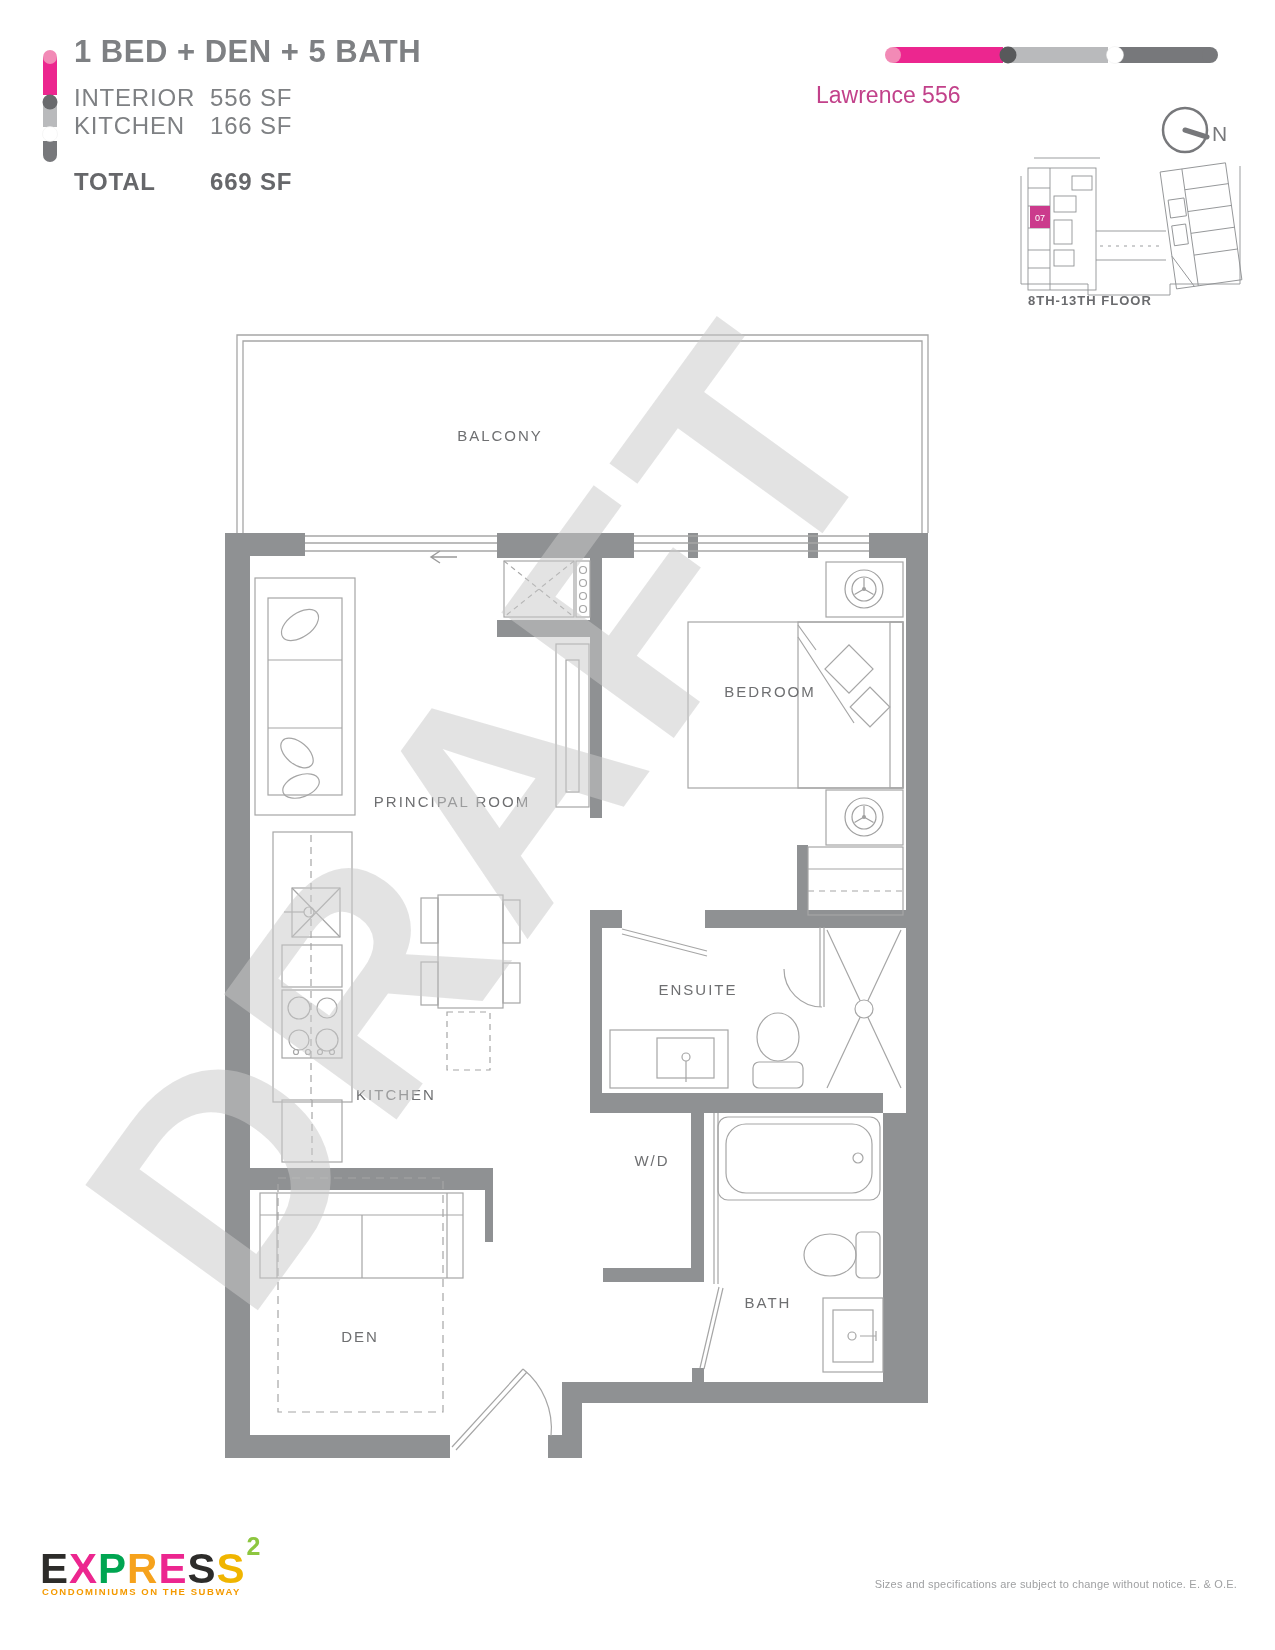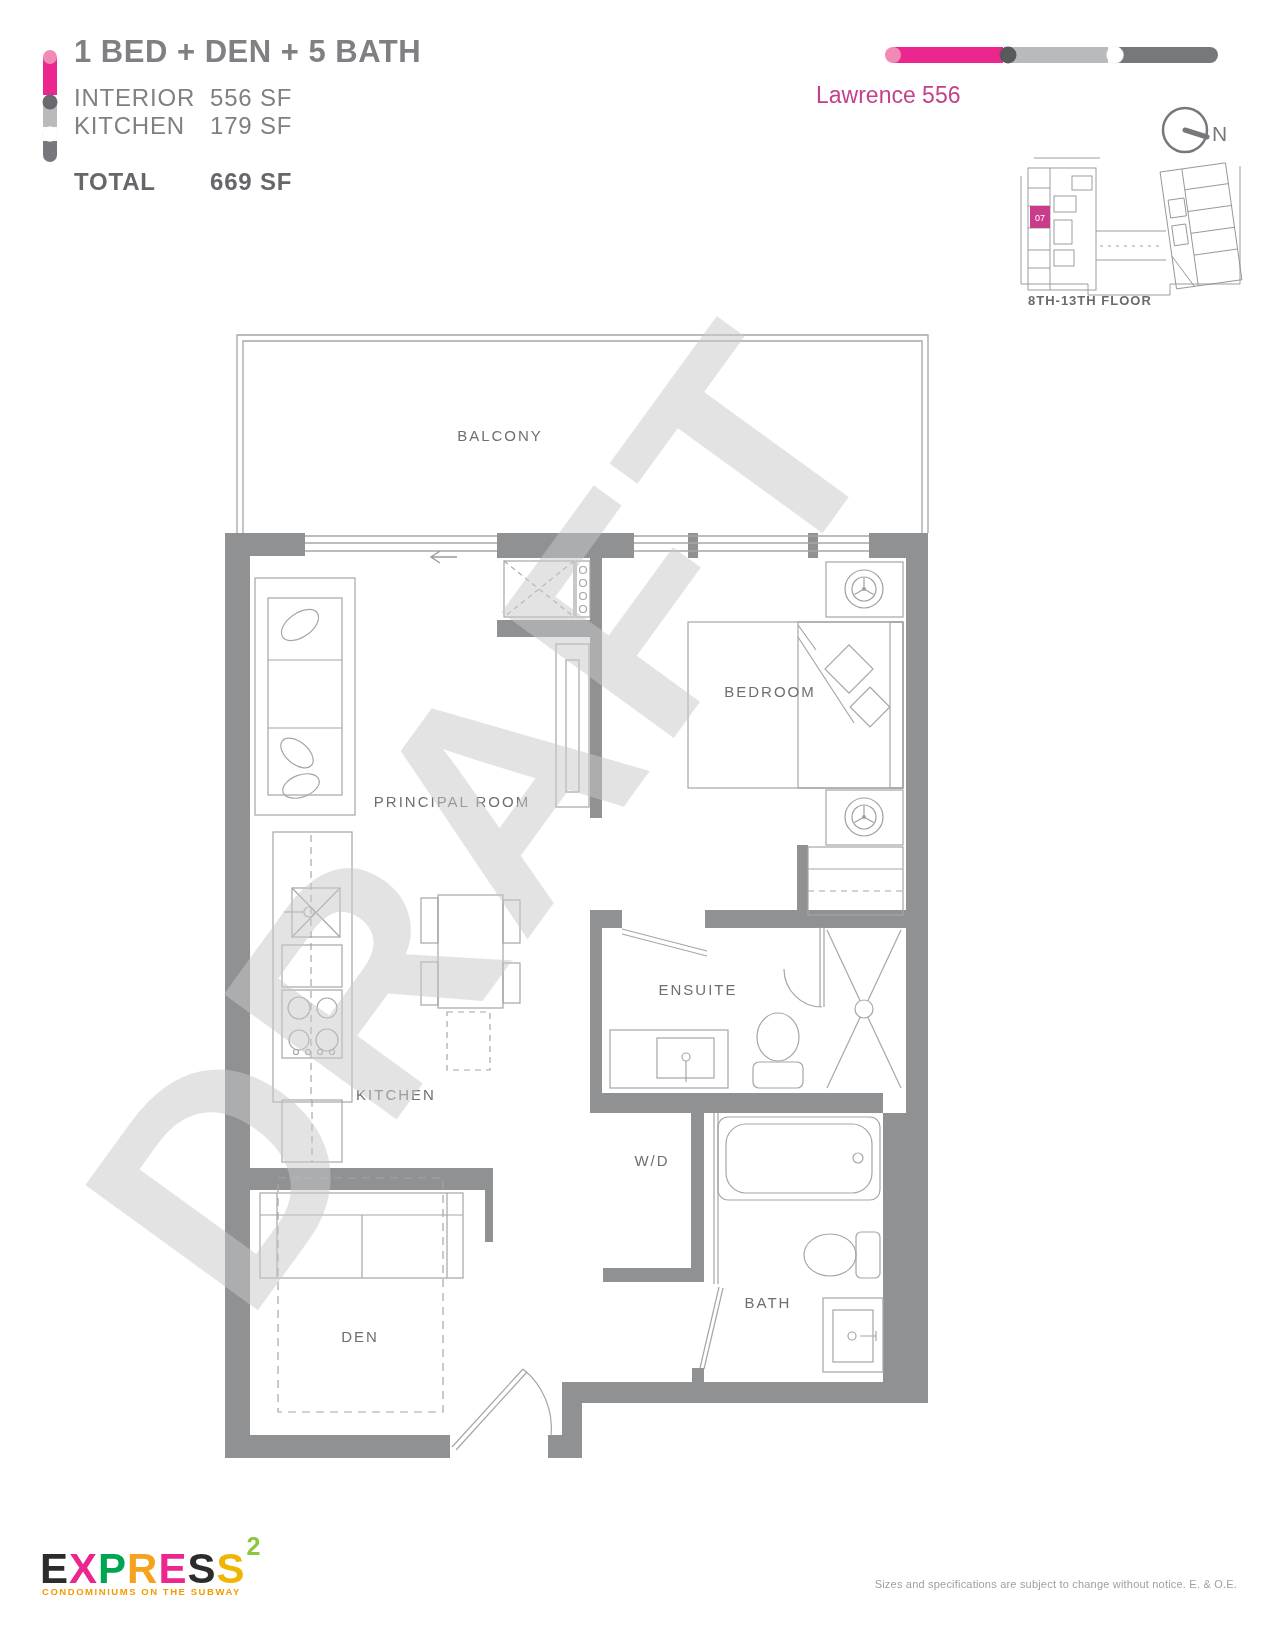--- a/index.html
+++ b/index.html
@@ -267,21 +267,21 @@
     <text transform="translate(572,878) rotate(-54)" text-anchor="middle" font-size="310" font-weight="bold" letter-spacing="12" fill="#c9c9c9" opacity="0.5">DRAFT</text>
   </g>
 </svg>
 
 <div class="abs title">1 BED + DEN + 5 BATH</div>
 <div class="abs stats">
   <div class="srow">
     <span class="slabel">INTERIOR</span><span>556 SF</span>
   </div>
   <div class="srow">
-    <span class="slabel">KITCHEN</span><span>179 SF</span>
+    <span class="slabel">KITCHEN</span><span>166 SF</span>
   </div>
   <div class="srow total">
     <span class="slabel">TOTAL</span><span>669 SF</span>
   </div>
 </div>
 <div class="abs planname">Lawrence 556</div>
 <div class="abs floorcaption">8TH-13TH FLOOR</div>
 
 <div class="abs logo"><span class="l0">E</span><span class="l1">X</span><span class="l2">P</span><span class="l3">R</span><span class="l4">E</span><span class="l5">S</span><span class="l6">S</span><sup class="lsup">2</sup></div>
 <div class="abs tagline">CONDOMINIUMS ON THE SUBWAY</div>

